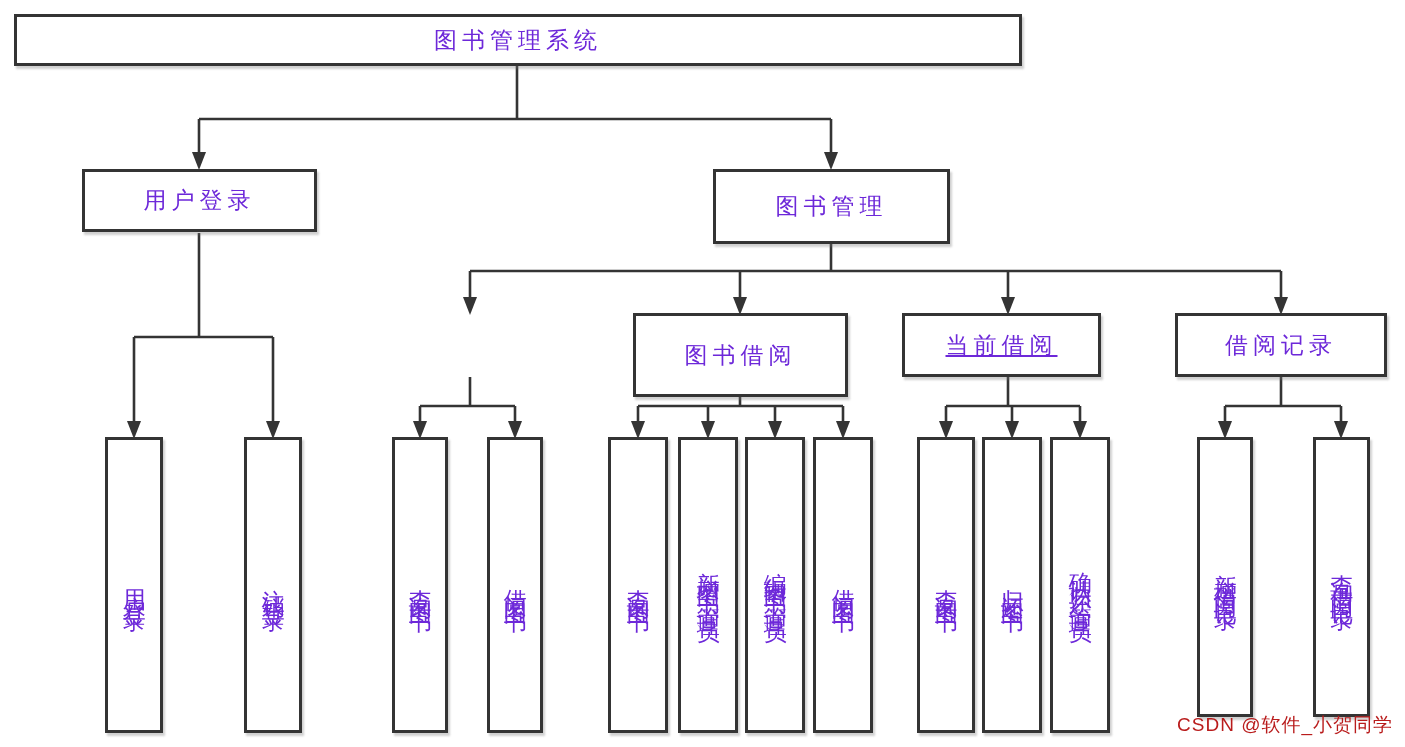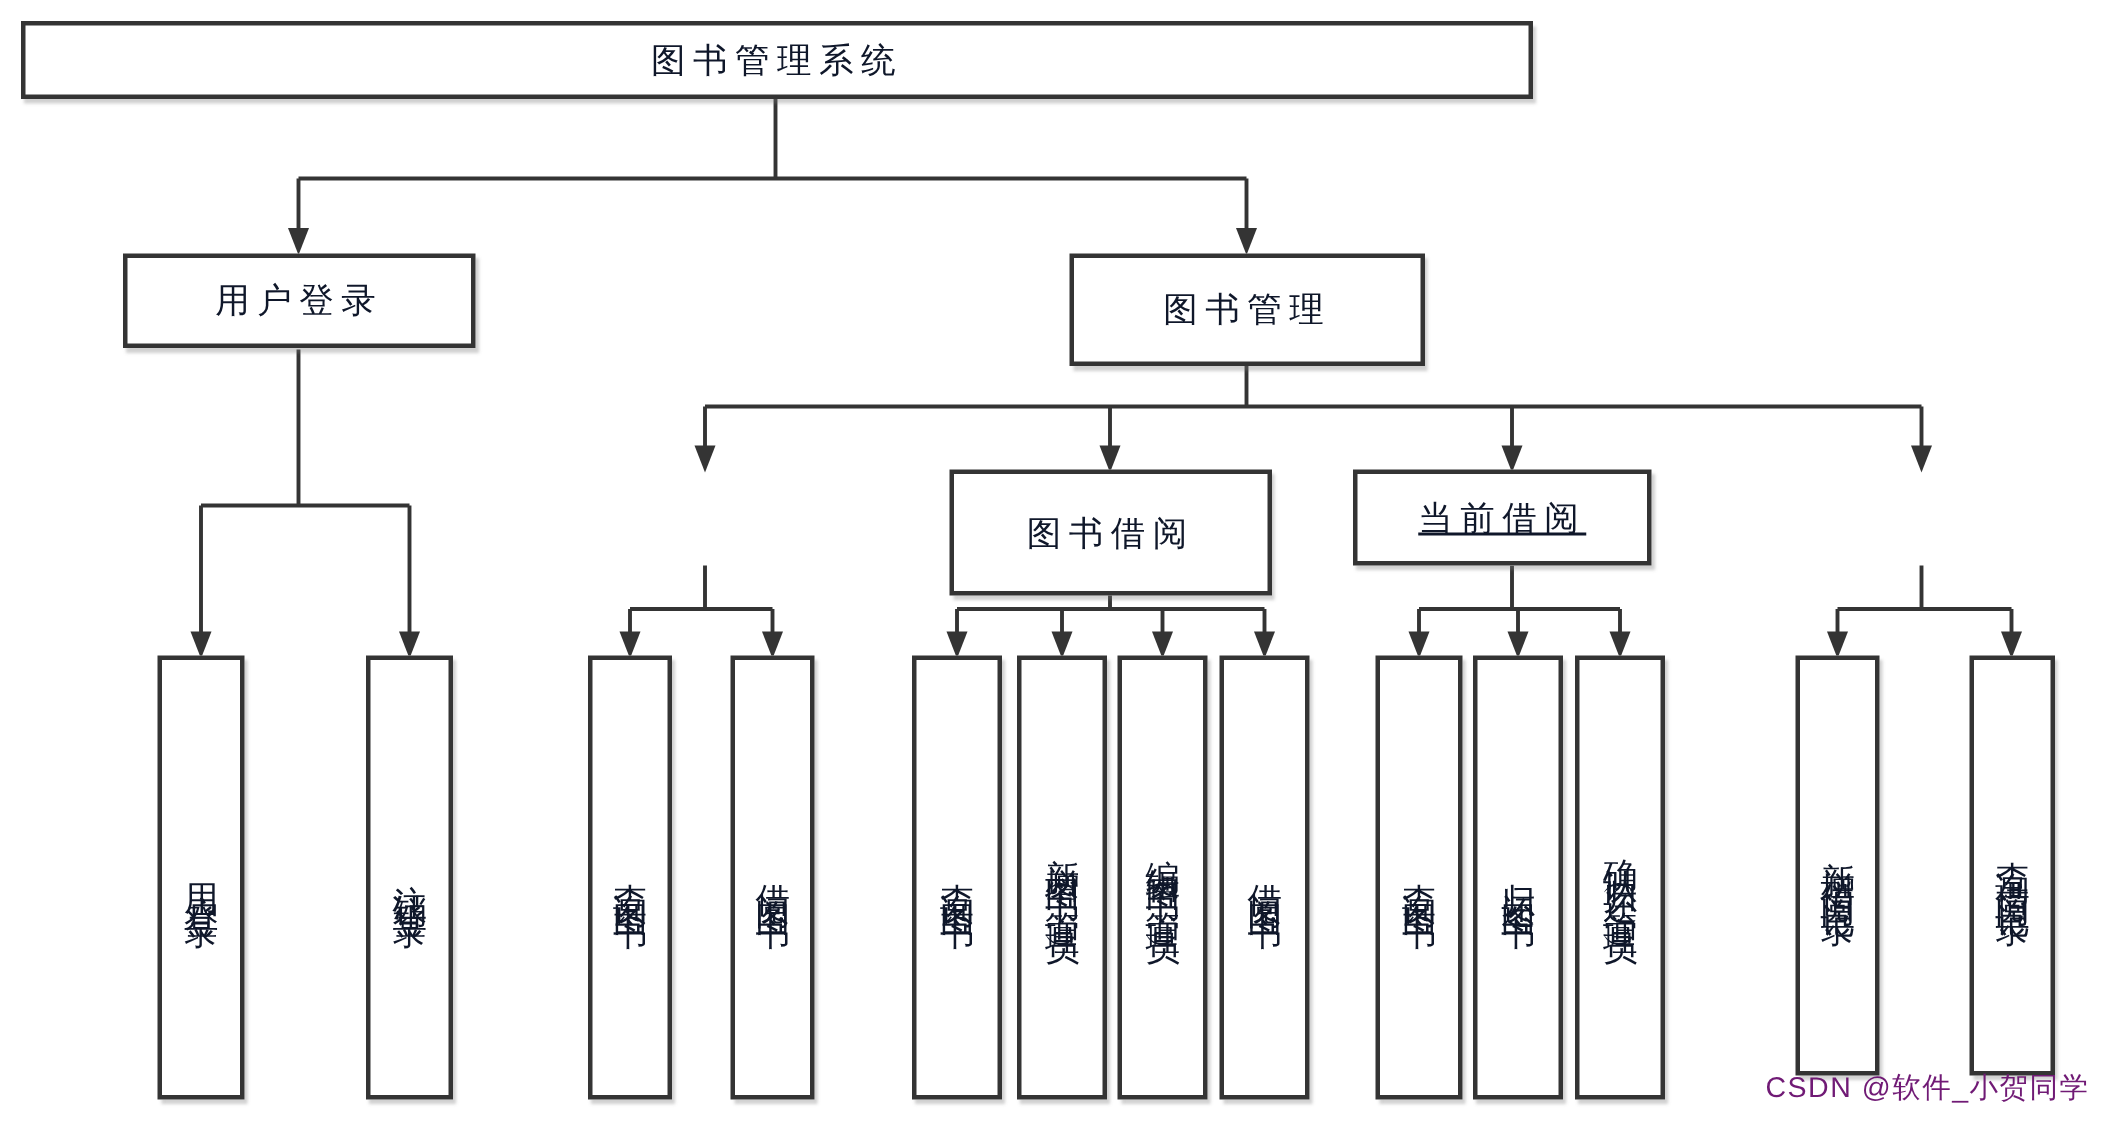--- a/index.html
+++ b/index.html
@@ -3,32 +3,32 @@
 <meta charset="utf-8">
 <style>
   html,body { margin:0; padding:0; background:#ffffff; }
   .canvas {
     position:relative; width:1405px; height:747px; background:#ffffff;
     font-family:"Liberation Sans","DejaVu Sans",sans-serif; overflow:hidden;
   }
   .wires { position:absolute; left:0; top:0; z-index:0; }
   .node {
     position:absolute; box-sizing:border-box; background:#ffffff;
-    border:3px solid #343434; color:#0f172a; z-index:1;
+    border:3px solid #343434; color:#6d28d9; z-index:1;
     display:flex; align-items:center; justify-content:center;
     box-shadow:2px 3px 2px rgba(120,120,120,0.35);
   }
   .node.h span { font-size:23px; letter-spacing:5px; white-space:nowrap; }
   .node.v span {
     writing-mode:vertical-rl; text-orientation:mixed;
     font-size:23px; letter-spacing:7px; line-height:1.1; white-space:nowrap;
   }
   .watermark {
     position:absolute; right:12px; top:712px; z-index:5;
-    font-size:19px; color:#701a75; letter-spacing:1px; white-space:nowrap;
+    font-size:19px; color:#b91c1c; letter-spacing:1px; white-space:nowrap;
   }
 </style>
 </head>
 <body>
 
 <div class="canvas">
 
   <svg class="wires" width="1405" height="747" id="wires">
       <path d="M517,66 V119" stroke="#343434" stroke-width="2.6" fill="none"></path>
       <path d="M199,119 H831" stroke="#343434" stroke-width="2.6" fill="none"></path>
@@ -94,20 +94,23 @@
   <div class="node h" style="left:713px; top:169px; width:237px; height:75px;">
     <span>图书管理</span>
   </div>
 
   <div class="node h" style="left:633px; top:313px; width:215px; height:84px;">
     <span>图书借阅</span>
   </div>
   <div class="node h" style="left:902px; top:313px; width:199px; height:64px;text-decoration:underline;">
     <span>当前借阅</span>
   </div>
+  <div class="node h" style="left:1175px; top:313px; width:212px; height:64px;">
+    <span>借阅记录</span>
+  </div>
 
   <div class="node v" style="left:105px; top:437px; width:58px; height:296px;">
     <span>用户登录</span>
   </div>
   <div class="node v" style="left:244px; top:437px; width:58px; height:296px;">
     <span>注销登录</span>
   </div>
 
   <div class="node v" style="left:392px; top:437px; width:56px; height:296px;">
     <span>查询图书</span>

